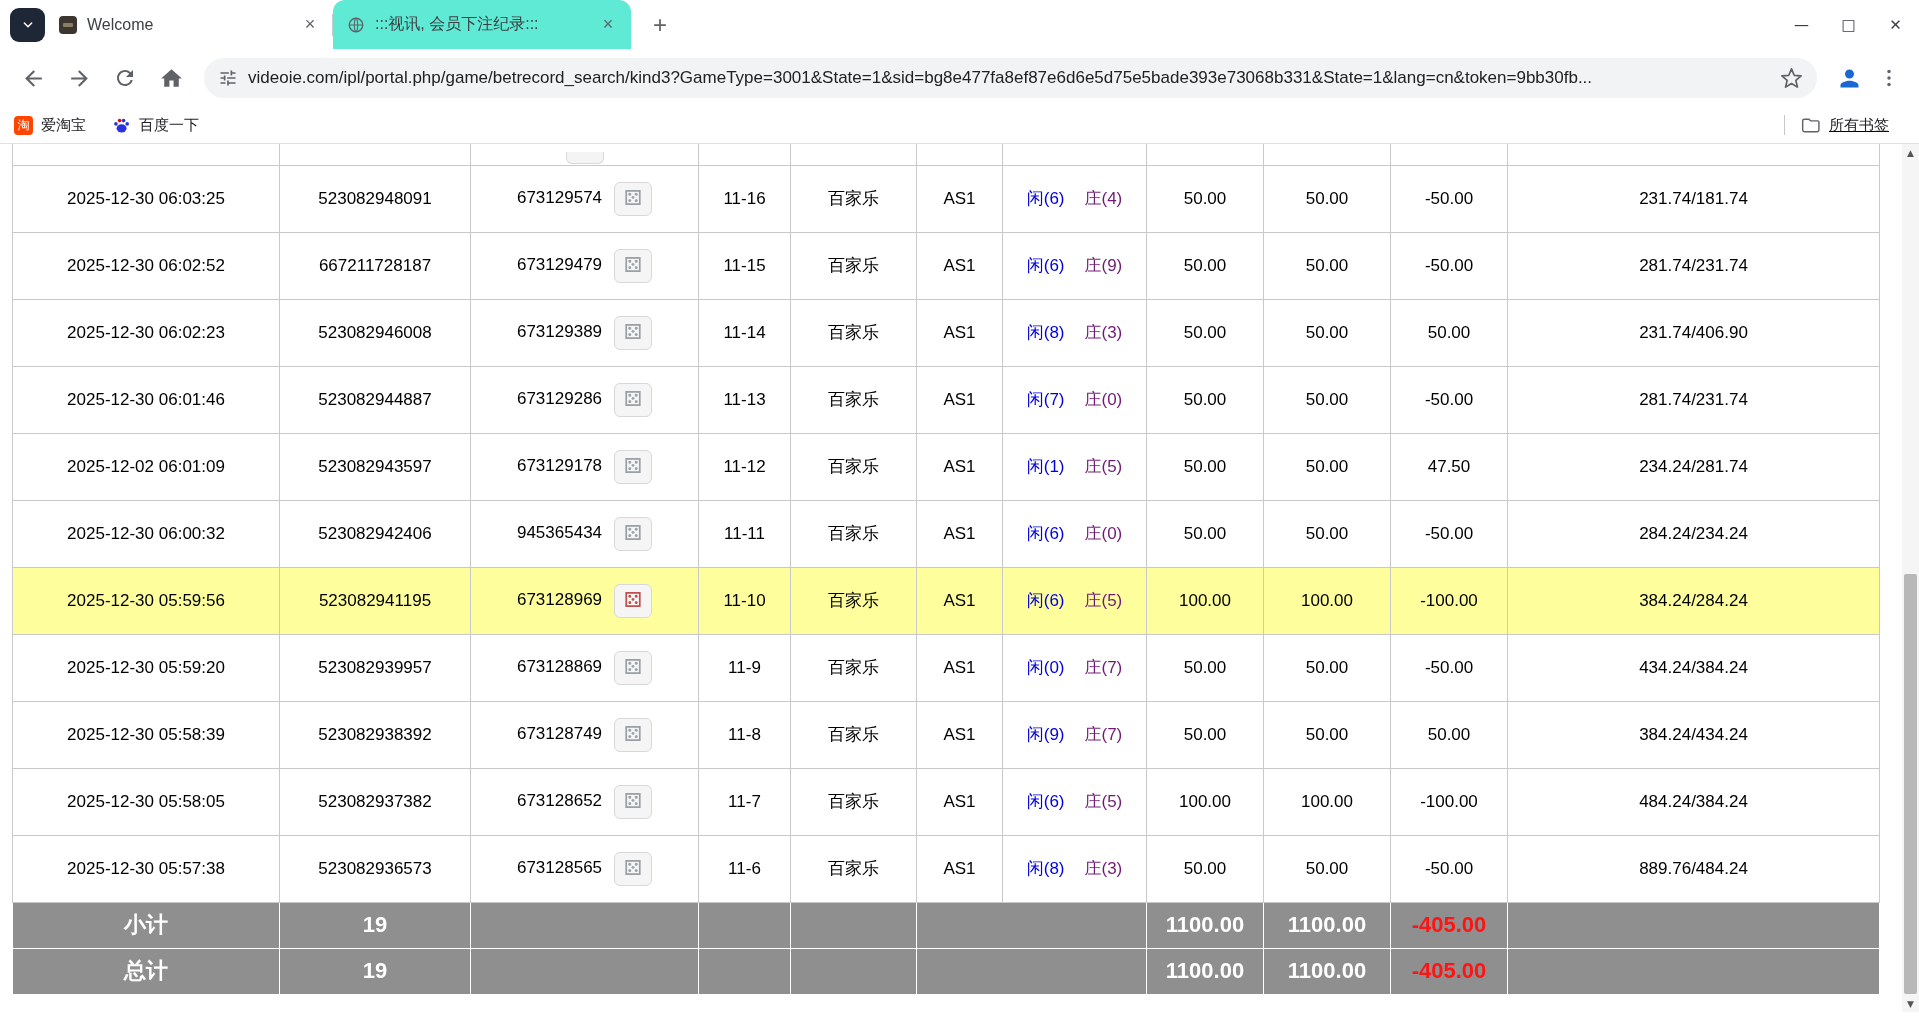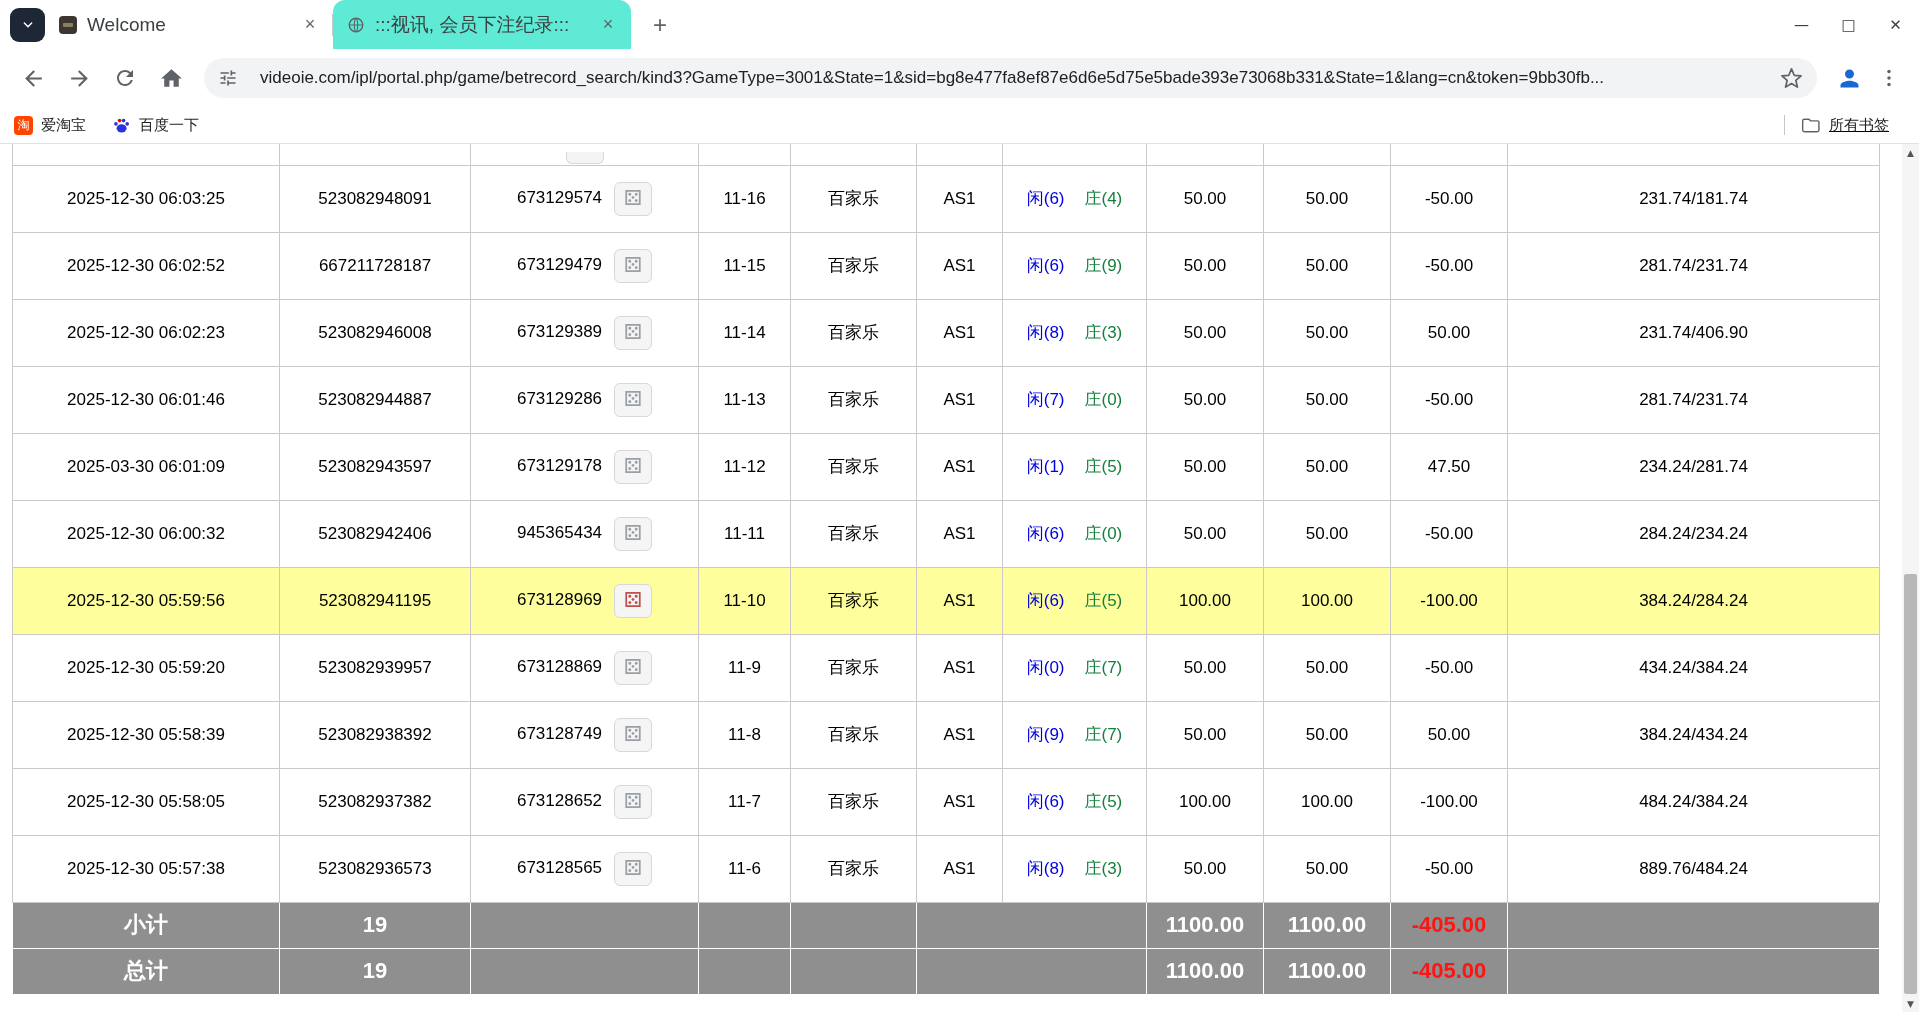--- a/index.html
+++ b/index.html
@@ -7,39 +7,39 @@
               font-family:"Liberation Sans","DejaVu Sans",sans-serif; }
 
   
   .tabstrip { height:49px; background:#ffffff; display:flex; align-items:center; position:relative; }
   .tab-search-btn { width:35px; height:34px; margin-left:10px; border-radius:9px; background:#1e2736;
                     display:flex; align-items:center; justify-content:center; flex:0 0 auto; cursor:pointer; }
   .tab { display:flex; align-items:center; height:49px; padding:0 12px 0 14px; gap:10px; position:relative; cursor:pointer; }
   .tab.inactive { width:288px; }
   .tab.inactive::after { content:""; position:absolute; right:0; top:14px; height:22px; width:1px; background:#c7cace; }
   .tab.active { width:298px; background:#5eead4; border-radius:12px 12px 0 0; }
-  .tab-title { flex:1; font-size:19px; color:#3c4043; white-space:nowrap; overflow:hidden; text-overflow:ellipsis; }
+  .tab-title { flex:1; font-size:16px; color:#3c4043; white-space:nowrap; overflow:hidden; text-overflow:ellipsis; }
   .tab-close { font-size:18px; color:#5f6368; width:22px; height:22px; border-radius:50%; display:flex;
                align-items:center; justify-content:center; cursor:pointer; flex:0 0 auto; }
   .favicon { width:18px; height:18px; flex:0 0 auto; display:flex; align-items:center; justify-content:center; }
   .fav-welcome { width:18px; height:18px; border-radius:4px; background:#3d3630; position:relative; }
   .fav-welcome::after { content:""; position:absolute; left:4px; top:7px; width:10px; height:4px; background:#8a7f64; border-radius:1px; }
   .newtab-btn { width:34px; height:34px; margin-left:12px; border-radius:50%; display:flex; align-items:center;
                 justify-content:center; font-size:24px; color:#5f6368; cursor:pointer; }
   .win-controls { position:absolute; right:0; top:0; height:49px; display:flex; }
   .win-btn { width:47px; height:49px; display:flex; align-items:center; justify-content:center;
              font-size:15px; color:#3c4043; cursor:pointer; font-family:"DejaVu Sans",sans-serif; }
 
   
   .toolbar { height:58px; background:#fff; display:flex; align-items:center; padding:0 10px; }
   .nav-btn { width:42px; height:42px; border-radius:50%; display:flex; align-items:center; justify-content:center;
              margin:0 2px; cursor:pointer; flex:0 0 auto; }
   .addressbar { flex:1; height:40px; margin:0 12px 0 10px; background:#f1f3f4; border-radius:20px;
                 display:flex; align-items:center; padding:0 14px; gap:10px; cursor:text; }
-  .url-text { flex:1; font-size:17px; color:#202124; white-space:nowrap; overflow:hidden;margin-left:12px; }
+  .url-text { flex:1; font-size:17px; color:#202124; white-space:nowrap; overflow:hidden; }
   .star-btn { flex:0 0 auto; display:flex; align-items:center; cursor:pointer; }
   .avatar-btn, .menu-btn { width:40px; height:40px; border-radius:50%; display:flex; align-items:center;
                            justify-content:center; cursor:pointer; flex:0 0 auto; }
 
   
   .bookmarks { height:37px; background:#fff; border-bottom:1px solid #dfe1e5; display:flex; align-items:center; padding:0 14px; }
   .bm { display:flex; align-items:center; gap:8px; margin-right:26px; cursor:pointer; }
   .bm-label { font-size:15px; color:#202124; white-space:nowrap; }
   .bm-ico-tb { width:19px; height:19px; border-radius:4px; background:#ff4400; color:#fff; font-size:12px;
                display:flex; align-items:center; justify-content:center; }
@@ -49,21 +49,21 @@
   
   .content { position:relative; height:874px; background:#fff; overflow:hidden; }
   table.bets { border-collapse:collapse; table-layout:fixed; width:1867px; margin-left:12px; }
   table.bets td { border:1px solid #c9c9c9; text-align:center; vertical-align:middle;
                   font-size:17px; color:#000; height:67px; overflow:hidden; white-space:nowrap; }
   tr.partial td { height:21px; border-top:none; }
   .partial-die { width:38px; height:12px; margin:8px auto 0 auto; background:#f4f4f4;
                  border:1px solid #d8d8d8; border-top:none; border-radius:0 0 6px 6px; }
   td.amount { color:#0f52d9; cursor:pointer; }
   .player { color:#0000e0; }
-  .banker { color:#15803d; margin-left:20px; }
+  .banker { color:#701a75; margin-left:20px; }
   td.neg { color:#e60000; }
   tr.highlight td { background:#feff9c; }
   .die-box { display:inline-flex; align-items:center; justify-content:center; width:38px; height:34px;
              background:#f5f5f5; border:1px solid #d8d8d8; border-radius:6px; margin-left:12px;
              vertical-align:middle; cursor:pointer; }
   .die { font-family:"DejaVu Sans",sans-serif; font-size:21px; color:#9aa0a6; line-height:1; }
   tr.highlight .die { color:#c0504d; }
   tr.footer td { background:#8f8f8f; color:#fff; font-weight:bold; font-size:22px;
                  height:46px; border:1px solid #ffffff; }
   tr.footer td.neg { color:#ff1414;margin-left:25px; }
@@ -313,21 +313,21 @@
     <td>AS1</td>
     <td>
       <span class="player">闲(7)</span><span class="banker">庄(0)</span>
     </td>
     <td class="amount">50.00</td>
     <td>50.00</td>
     <td class="neg">-50.00</td>
     <td>281.74/231.74</td>
   </tr>
         <tr class="row">
-    <td>2025-03-30 06:01:09</td>
+    <td>2025-12-02 06:01:09</td>
     <td>523082943597</td>
     <td>
       <span>673129178</span><span class="die-box">
               <span class="die">⚄</span>
             </span>
     </td>
     <td>11-12</td>
     <td>百家乐</td>
     <td>AS1</td>
     <td>

